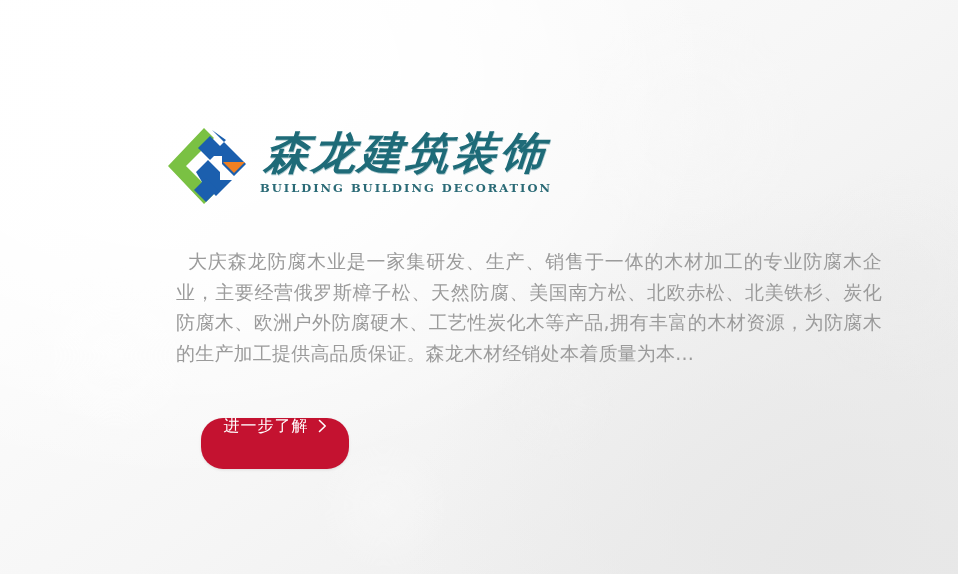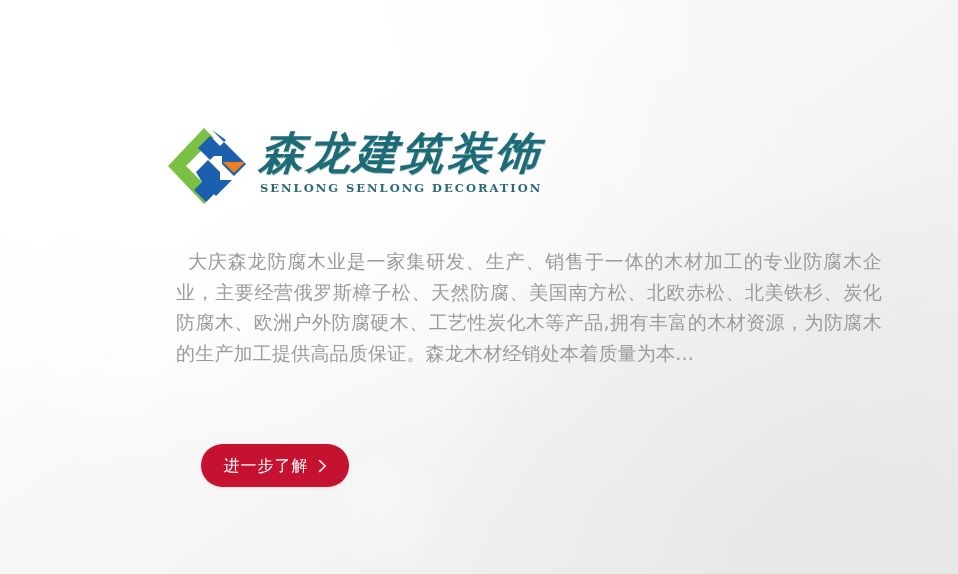--- a/index.html
+++ b/index.html
@@ -107,30 +107,30 @@
     letter-spacing: 0.2px;
     text-indent: 12px;
     text-align: justify;
     text-justify: inter-ideograph;
   }
 
   
   #cta-button {
     position: absolute;
     left: 201px;
-    top: 444px;
+    top: 418px;
     width: 148px;
-    height: 43px;
+    height: 51px;
     border: none;
     border-radius: 22px;
     background: #c41230;
     color: #ffffff;
     cursor: pointer;
     display: flex;
-    align-items: center;
+    align-items: flex-start;
     justify-content: center;
     padding: 0;
     box-shadow: 0 1px 3px rgba(0,0,0,0.10);
   }
   #cta-label {
     font-family: "DejaVu Sans", "Liberation Sans", sans-serif;
     font-size: 16px;
     line-height: 16px;
     letter-spacing: 1px;
     color: #ffffff;
@@ -161,21 +161,21 @@
         <path d="M46,4 L80,38 L68,50 L56,38 L56,30 L44,30 L60,14 Z" fill="#1b5fae"></path>
         <path d="M30,46 L42,34 L54,46 L54,54 L66,54 L50,70 L36,56 Z" fill="#1b5fae"></path>
         <path d="M44,10 L56,22 L44,34 L32,22 Z" fill="#1b5fae"></path>
         <path d="M40,76 L28,64 L40,52 L52,64 Z" fill="#1b5fae"></path>
 
         <polygon points="57,36 79,36 68,47" fill="#ef8022"></polygon>
       </svg>
 
       <div id="logo-wordmark">
         <div id="brand-cn">森龙建筑装饰</div>
-        <div id="brand-en">SENLONG SENLONG DECORATION</div>
+        <div id="brand-en">BUILDING BUILDING DECORATION</div>
       </div>
     </div>
 
     <p id="description">大庆森龙防腐木业是一家集研发、生产、销售于一体的木材加工的专业防腐木企业，主要经营俄罗斯樟子松、天然防腐、美国南方松、北欧赤松、北美铁杉、炭化防腐木、欧洲户外防腐硬木、工艺性炭化木等产品,拥有丰富的木材资源，为防腐木的生产加工提供高品质保证。森龙木材经销处本着质量为本...</p>
 
     <button id="cta-button">
       <span id="cta-label">进一步了解</span>
       <span id="cta-chevron">
         <svg width="9" height="14" viewBox="0 0 9 14">
           <polyline points="1.5,1.5 7.2,7 1.5,12.5" fill="none" stroke="#ffffff" stroke-width="1.6" stroke-linecap="round" stroke-linejoin="round"></polyline>

